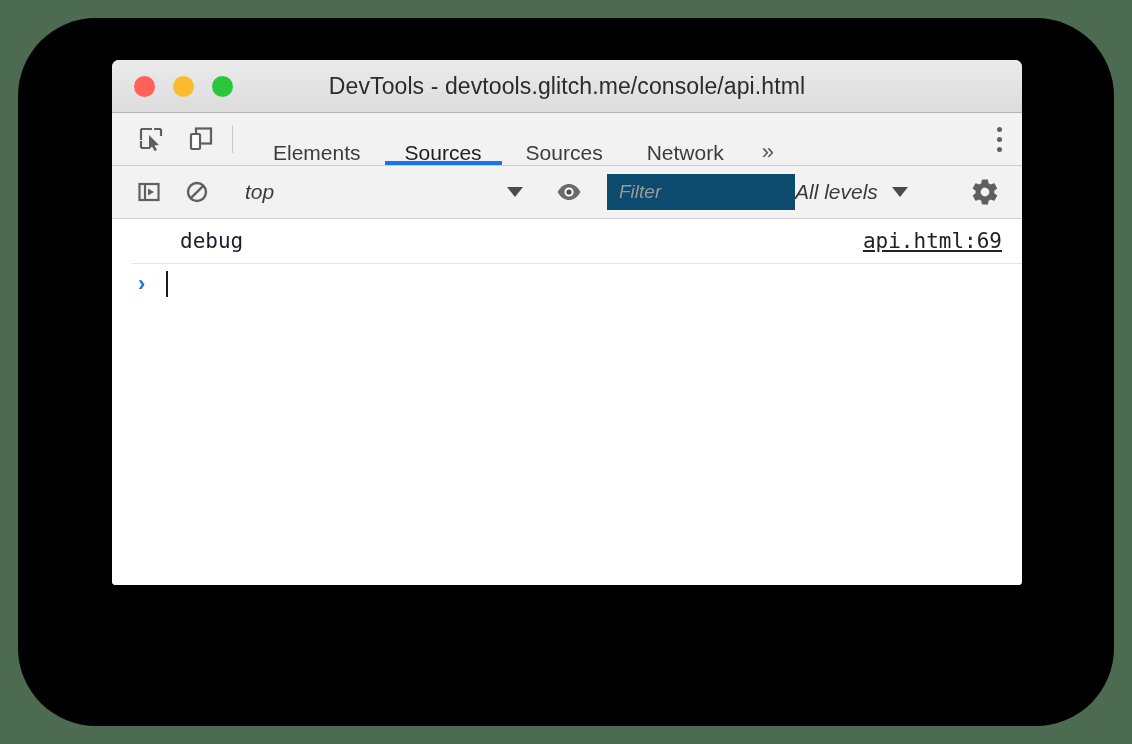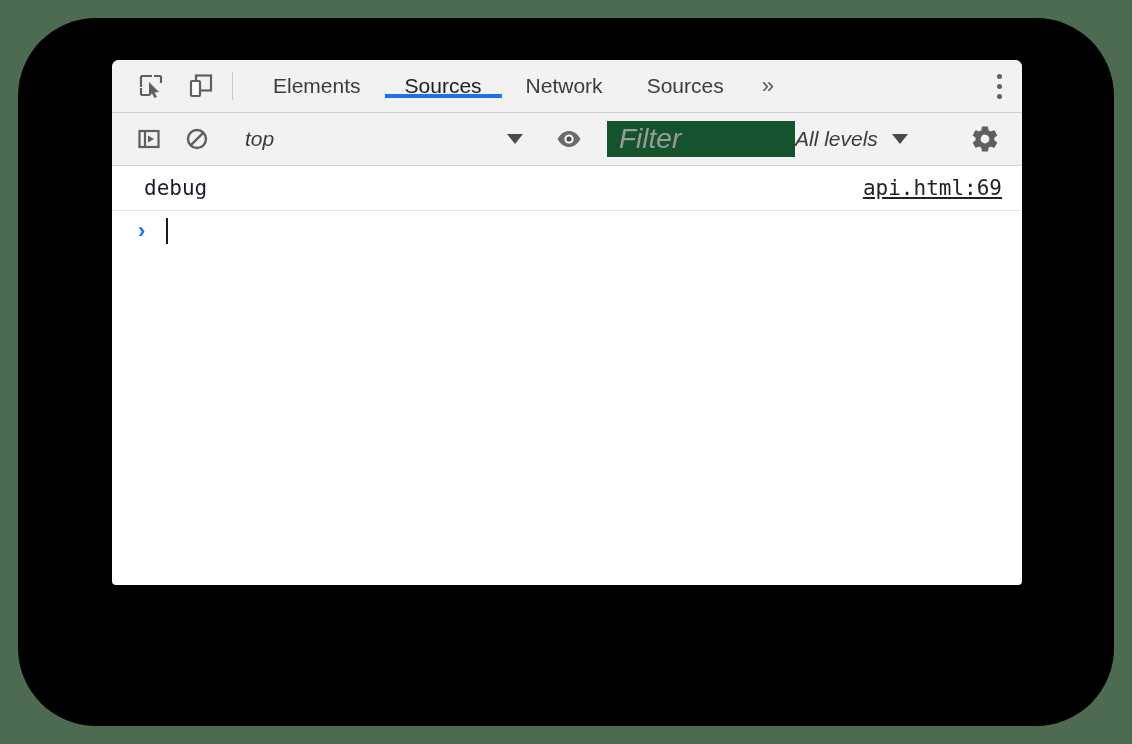--- a/index.html
+++ b/index.html
@@ -98,21 +98,21 @@
     border-radius: 3px;
   }
   .vdiv {
     width: 1px;
     background: #c9c9c9;
     margin: 12px 0;
     flex: 0 0 1px;
   }
   .tabs {
     display: flex;
-    align-items: center;
+    align-items: flex-end;
     padding-left: 18px;
   }
   .tab {
     display: flex;
     align-items: center;
     padding: 0 22px;
     font-size: 21px;
     color: #3c3c3c;
     position: relative;
   }
@@ -195,26 +195,26 @@
     display: block;
   }
   .eye-wrap {
     display: flex;
     align-items: center;
     padding: 0 16px;
   }
   .filter-input {
     width: 176px;
     height: 36px;
-    background: #14532d;
+    background: #0c4a6e;
     border: none;
     display: flex;
     align-items: center;
     padding-left: 12px;
-    font-size: 28px;
+    font-size: 19px;
     color: #9a9a9a;
     margin-left: 4px;
   }
   .levels {
     display: flex;
     align-items: center;
     gap: 14px;
     font-size: 21px;
     color: #3b3b3b;
     justify-content: flex-end;
@@ -229,21 +229,22 @@
   
   .console-body {
     background: #ffffff;
     height: 370px;
   }
   .console-row {
     height: 44px;
     display: flex;
     align-items: center;
     border-bottom: 1px solid #e4e4e4;
-    padding: 0 20px 0 32px;
+    padding: 0 20px 0 48px;
+    margin-left: 20px;
   }
   .msg-text {
     font-family: "DejaVu Sans Mono", "Liberation Mono", monospace;
     font-size: 21px;
     color: #1c1c2e;
   }
   .msg-link {
     margin-left: auto;
     font-family: "DejaVu Sans Mono", "Liberation Mono", monospace;
     font-size: 21px;
@@ -271,20 +272,28 @@
     margin-left: 6px;
   }
 </style>
 </head>
 <body>
 
 <div class="backdrop"></div>
 
 <div class="window">
 
+  <div class="titlebar">
+    <div class="traffic">
+      <span class="light red"></span>
+      <span class="light yellow"></span>
+      <span class="light green"></span>
+    </div>
+    <div class="title-text">DevTools - devtools.glitch.me/console/api.html</div>
+  </div>
 
   <div class="tabbar">
     <div class="tool-icons">
       <span class="icon-btn">
         <svg width="26" height="26" viewBox="0 0 26 26">
           <path d="M3 3 H14 M3 3 V14 M3 22 H11 M3 22 V15 M23 3 H16 M23 3 V10" fill="none" stroke="#5f5f5f" stroke-width="2.2"></path>
           <path d="M11 9 L21 19 L16.5 19.5 L19 24 L16.5 25 L14 20.5 L11 23.5 Z" fill="#5f5f5f"></path>
         </svg>
       </span>
       <span class="icon-btn">
@@ -296,24 +305,24 @@
     </div>
     <div class="vdiv"></div>
     <div class="tabs">
       <div class="tab">
         <span>Elements</span>
       </div>
       <div class="tab active">
         <span>Sources</span>
       </div>
       <div class="tab">
+        <span>Sources</span>
+      </div>
+      <div class="tab">
         <span>Network</span>
-      </div>
-      <div class="tab">
-        <span>Sources</span>
       </div>
       <div class="tab-more">
         <span>»</span>
       </div>
     </div>
     <div class="tabbar-right">
       <div class="vdiv"></div>
       <div class="kebab">
         <i></i>
         <i></i>

